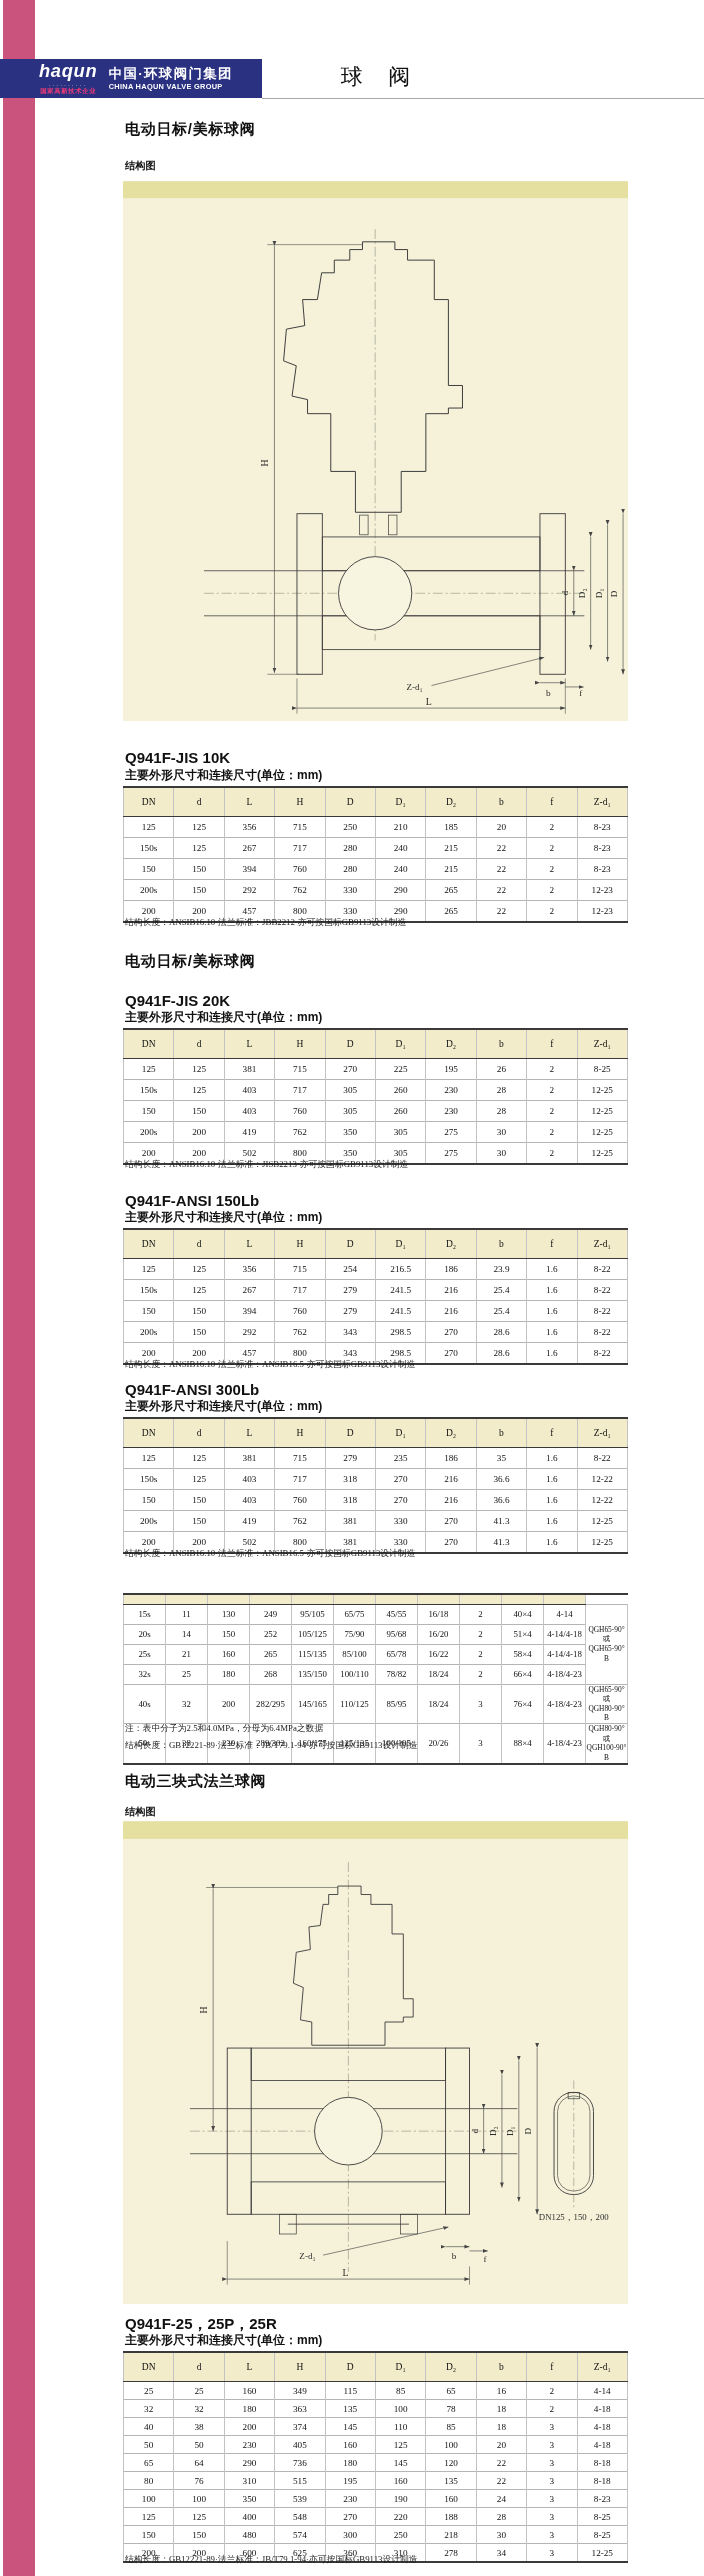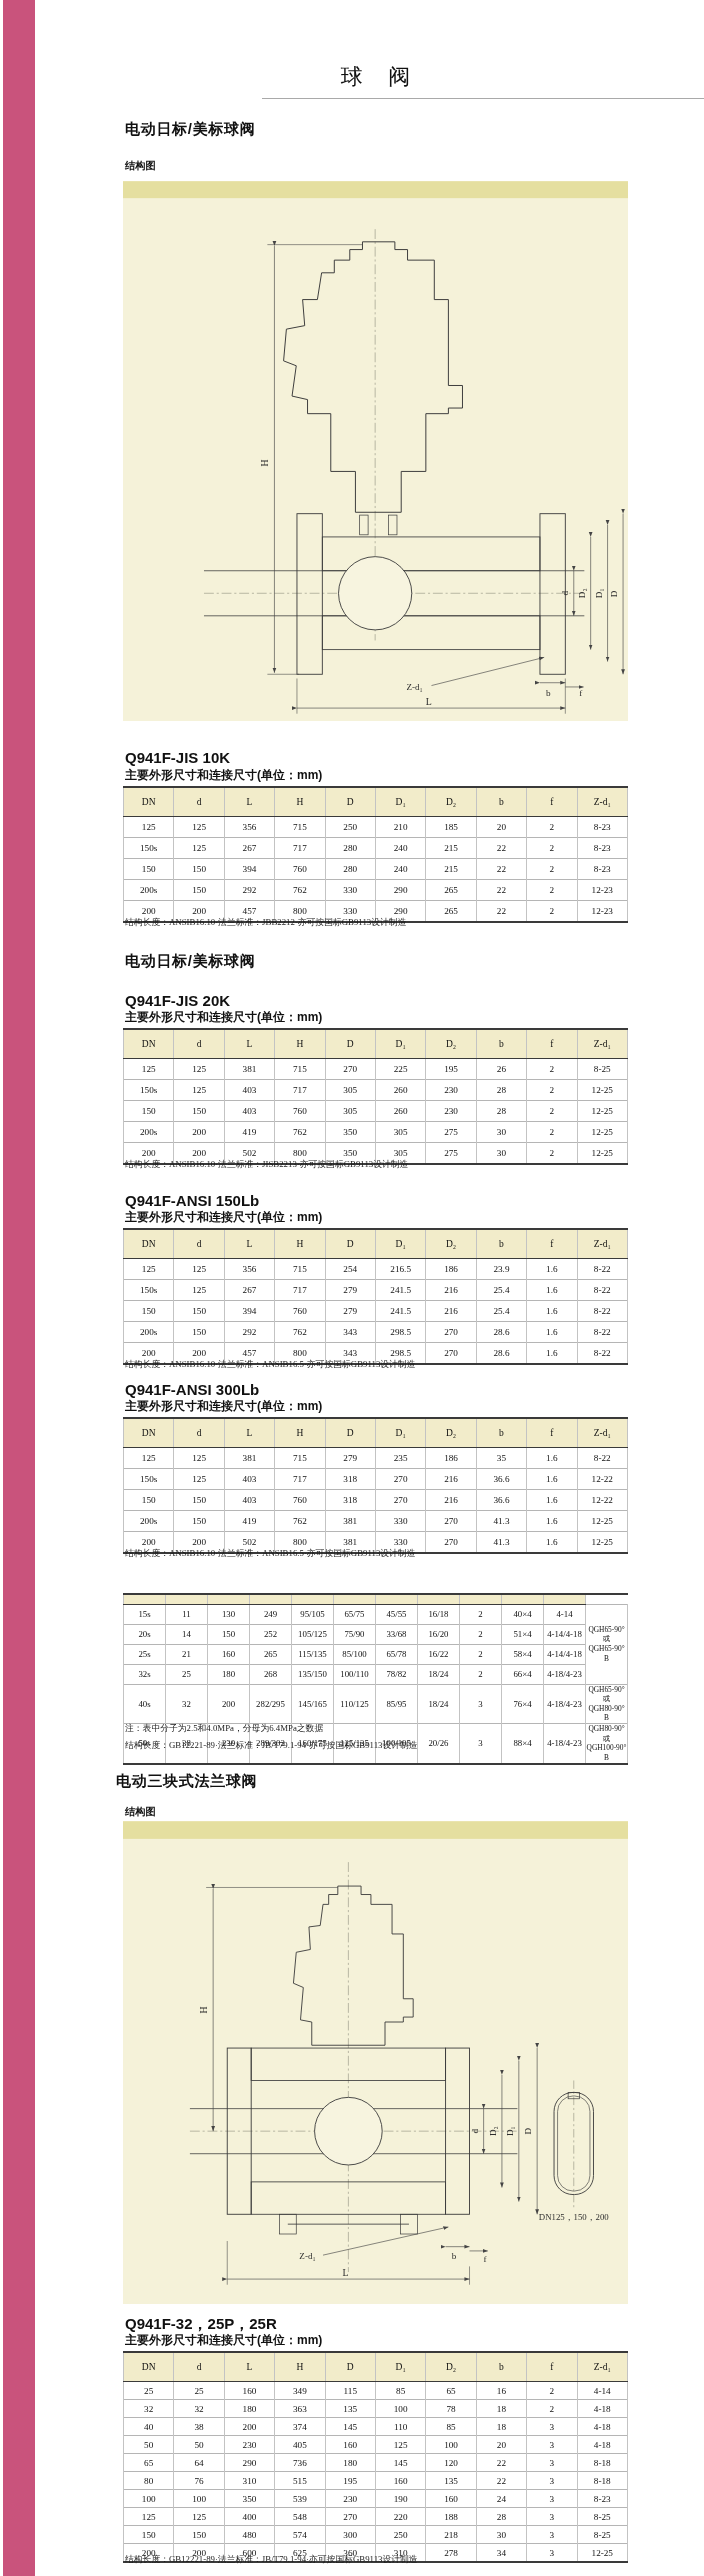--- a/index.html
+++ b/index.html
@@ -49,20 +49,31 @@
 
   svg text{font-family:"Liberation Serif","DejaVu Serif",serif;fill:#2e2e2e}
 </style>
 </head>
 <body>
 
 <div class="page">
 
   <div class="abs stripe"></div>
 
+  <div class="abs banner">
+    <div class="logo-blk">
+      <span class="logo-name">haqun</span>
+      <span class="logo-dots">..........</span>
+      <span class="logo-tag">国家高新技术企业</span>
+    </div>
+    <div class="brand-blk">
+      <span class="brand-cn">中国·环球阀门集团</span>
+      <span class="brand-en">CHINA HAQUN VALVE GROUP</span>
+    </div>
+  </div>
 
   <div class="abs top-rule"></div>
   <div class="abs page-title">球 阀</div>
 
   <div class="abs sec-title" style="left:125px;top:120px">电动日标/美标球阀</div>
   <div class="abs sub-label" style="left:125px;top:159px">结构图</div>
 
   <div class="abs draw-box box1">
     <svg width="505" height="540" viewBox="0 0 717 766">
       <defs>
@@ -484,21 +495,21 @@
           <td>4-14</td>
           <td class="rl" rowspan="4">QGH65-90°<br>或<br>QGH65-90° B</td>
         </tr>
         <tr>
           <td>20s</td>
           <td>14</td>
           <td>150</td>
           <td>252</td>
           <td>105/125</td>
           <td>75/90</td>
-          <td>33/68</td>
+          <td>95/68</td>
           <td>16/20</td>
           <td>2</td>
           <td>51×4</td>
           <td>4-14/4-18</td>
         </tr>
         <tr>
           <td>25s</td>
           <td>21</td>
           <td>160</td>
           <td>265</td>
@@ -549,21 +560,21 @@
           <td>3</td>
           <td>88×4</td>
           <td>4-18/4-23</td>
           <td class="rl" rowspan="1">QGH80-90° 或<br>QGH100-90° B</td>
         </tr>
       </tbody>
     </table>
   <div class="abs fn" style="left:125px;top:1723px">注：表中分子为2.5和4.0MPa，分母为6.4MPa之数据</div>
   <div class="abs fn" style="left:125px;top:1740px">结构长度：GB12221-89·法兰标准：JB/T79.1-94·亦可按国标GB9113设计制造</div>
 
-  <div class="abs sec-title" style="left:116px;top:1772px">电动三块式法兰球阀</div>
+  <div class="abs sec-title" style="left:125px;top:1772px">电动三块式法兰球阀</div>
   <div class="abs sub-label" style="left:125px;top:1805px">结构图</div>
 
   <div class="abs draw-box box2">
     <svg width="505" height="483" viewBox="0 0 717 685">
       <defs>
         <pattern id="h2" width="7" height="7" patternTransform="rotate(45)">
           <line x1="0" y1="0" x2="0" y2="7" stroke="#5a5a52" stroke-width="0.9"></line>
         </pattern>
         <marker id="ar2" markerWidth="10" markerHeight="8" refX="8" refY="4" orient="auto">
           <path d="M0,1 L8,4 L0,7 Z" fill="#444"></path>
@@ -620,21 +631,21 @@
       <g>
         <line x1="640" y1="368" x2="640" y2="548" stroke="#8a8a7a" stroke-width="0.8" stroke-dasharray="12 4 3 4"></line>
         <rect x="612" y="385" width="56" height="145" rx="27" fill="none" stroke="#3c3c3c" stroke-width="1.3"></rect>
         <rect x="617" y="390" width="46" height="135" rx="22" fill="none" stroke="#3c3c3c" stroke-width="0.9"></rect>
         <rect x="632" y="385" width="16" height="9" fill="none" stroke="#3c3c3c" stroke-width="1"></rect>
       </g>
       <text x="640" y="566" font-size="12.5" text-anchor="middle">DN125，150，200</text>
     </svg>
   </div>
 
-  <div class="abs cap" style="left:125px;top:2315px">Q941F-32，25P，25R</div>
+  <div class="abs cap" style="left:125px;top:2315px">Q941F-25，25P，25R</div>
   <div class="abs cap-sub" style="left:125px;top:2330px">主要外形尺寸和连接尺寸(单位：mm)</div>
   <table class="abs dimtbl t6" style="left:123px;top:2351px">
       <thead>
         <tr>
           <th>DN</th>
           <th>d</th>
           <th>L</th>
           <th>H</th>
           <th>D</th>
           <th>D₁</th>

